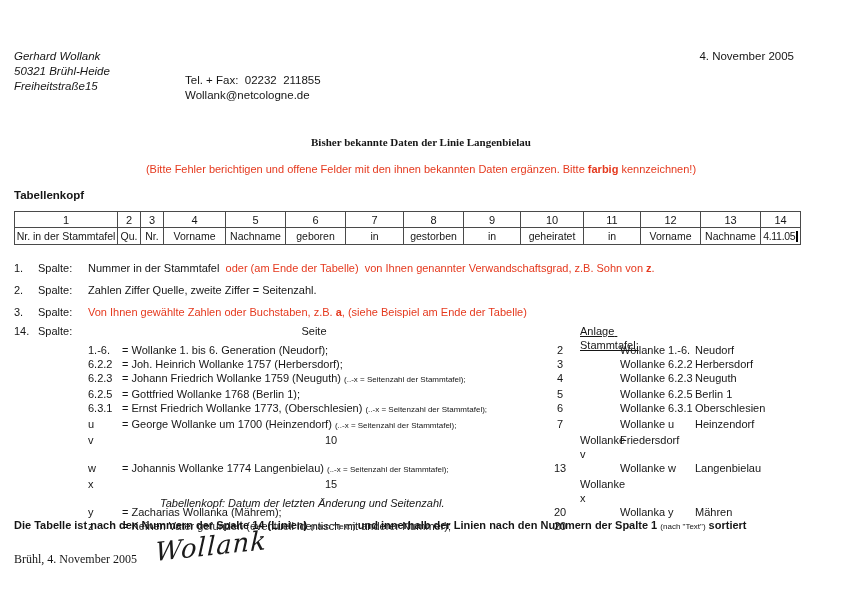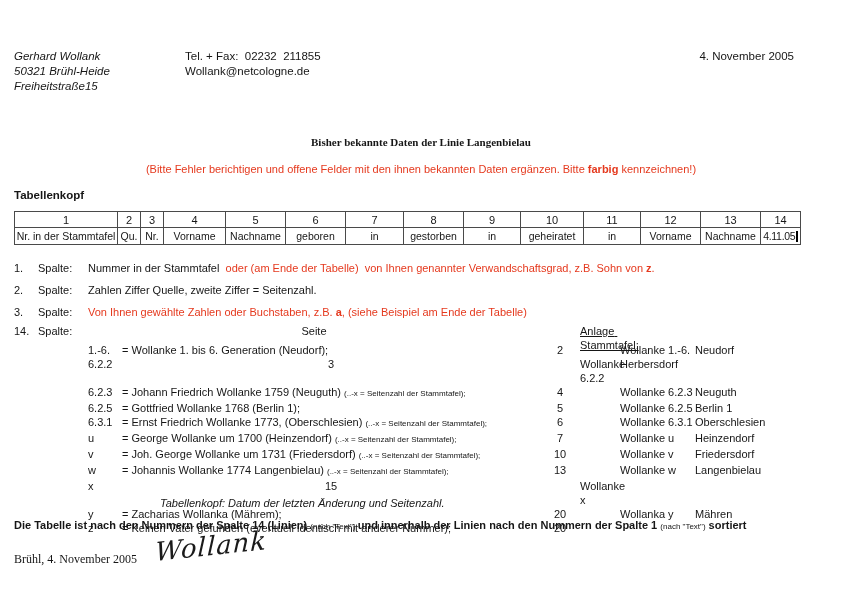--- a/index.html
+++ b/index.html
@@ -60,21 +60,21 @@
 <body>
 
 <div class="page">
 
   <div class="abs" style="left:14px; top:49px;font-style:italic;">
     <div class="hdr-line">Gerhard Wollank</div>
     <div class="hdr-line">50321 Brühl-Heide</div>
     <div class="hdr-line">Freiheitstraße15</div>
   </div>
   <div class="abs" style="left:185px; top:49px;">
-    <div class="hdr-line" style="white-space:pre;">Tel. + Fax:  02232  211855</div>
+    <div class="hdr-line" style="white-space:pre;margin-top:24px;">Tel. + Fax:  02232  211855</div>
     <div class="hdr-line">Wollank@netcologne.de</div>
   </div>
   <div class="abs hdr-line" style="right:48px; top:49px;">4. November 2005</div>
 
   <div class="abs doc-title">Bisher bekannte Daten der Linie Langenbielau</div>
   <div class="abs red-note"><span class="red">(Bitte Fehler berichtigen und offene Felder mit den ihnen bekannten Daten ergänzen. Bitte </span><span class="red bold">farbig</span><span class="red"> kennzeichnen!)</span></div>
 
   <div class="abs tk-label">Tabellenkopf</div>
   <table class="kopf abs">
     <tbody>
@@ -143,20 +143,21 @@
       <div class="lin-row">
         <span class="lin-code">1.-6.</span>
         <span class="lin-desc"><span>= Wollanke 1. bis 6. Generation (Neudorf);</span></span>
         <span class="lin-seite">2</span>
         <span></span>
         <span class="lin-anlage">Wollanke 1.-6.</span>
         <span class="lin-ort"><span>Neudorf</span></span>
       </div>
       <div class="lin-row">
         <span class="lin-code">6.2.2</span>
+        <span class="lin-desc"><span>= Joh. Heinrich Wollanke 1757 (Herbersdorf);</span></span>
         <span class="lin-seite">3</span>
         <span></span>
         <span class="lin-anlage">Wollanke 6.2.2</span>
         <span class="lin-ort"><span>Herbersdorf</span></span>
       </div>
       <div class="lin-row">
         <span class="lin-code">6.2.3</span>
         <span class="lin-desc"><span>= Johann Friedrich Wollanke 1759 (Neuguth) </span><span class="small">(..-x = Seitenzahl der Stammtafel);</span></span>
         <span class="lin-seite">4</span>
         <span></span>
@@ -182,21 +183,20 @@
       <div class="lin-row">
         <span class="lin-code">u</span>
         <span class="lin-desc"><span>= George Wollanke um 1700 (Heinzendorf) </span><span class="small">(..-x = Seitenzahl der Stammtafel);</span></span>
         <span class="lin-seite">7</span>
         <span></span>
         <span class="lin-anlage">Wollanke u</span>
         <span class="lin-ort"><span>Heinzendorf</span></span>
       </div>
       <div class="lin-row">
         <span class="lin-code">v</span>
-        <span class="lin-desc"><span>= Joh. George Wollanke um 1731 (Friedersdorf) </span><span class="small">(..-x = Seitenzahl der Stammtafel);</span></span>
         <span class="lin-seite">10</span>
         <span></span>
         <span class="lin-anlage">Wollanke v</span>
         <span class="lin-ort"><span>Friedersdorf</span></span>
       </div>
       <div class="lin-row">
         <span class="lin-code">w</span>
         <span class="lin-desc"><span>= Johannis Wollanke 1774 Langenbielau) </span><span class="small">(..-x = Seitenzahl der Stammtafel);</span></span>
         <span class="lin-seite">13</span>
         <span></span>

